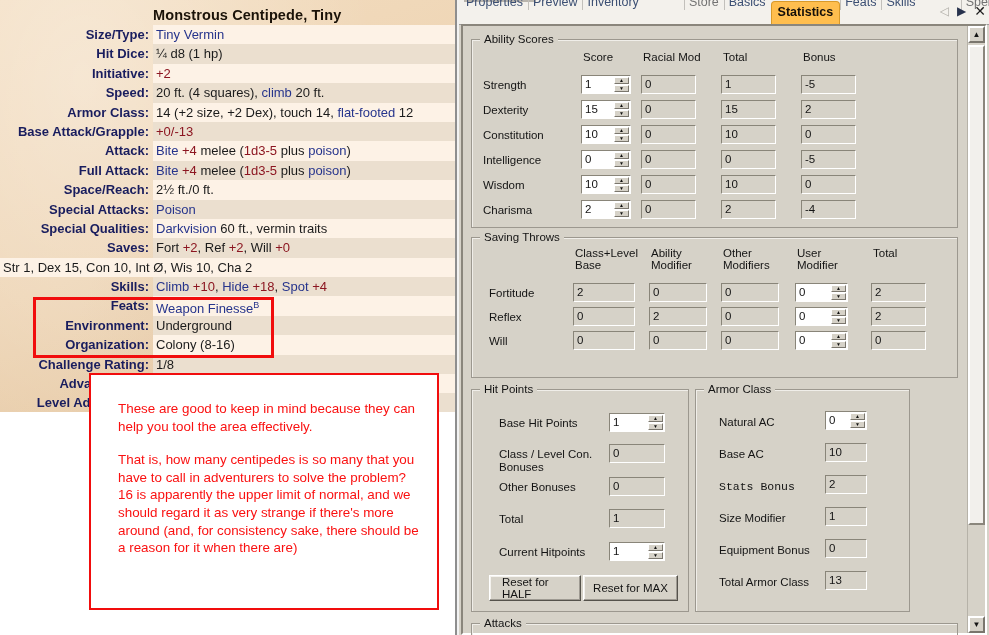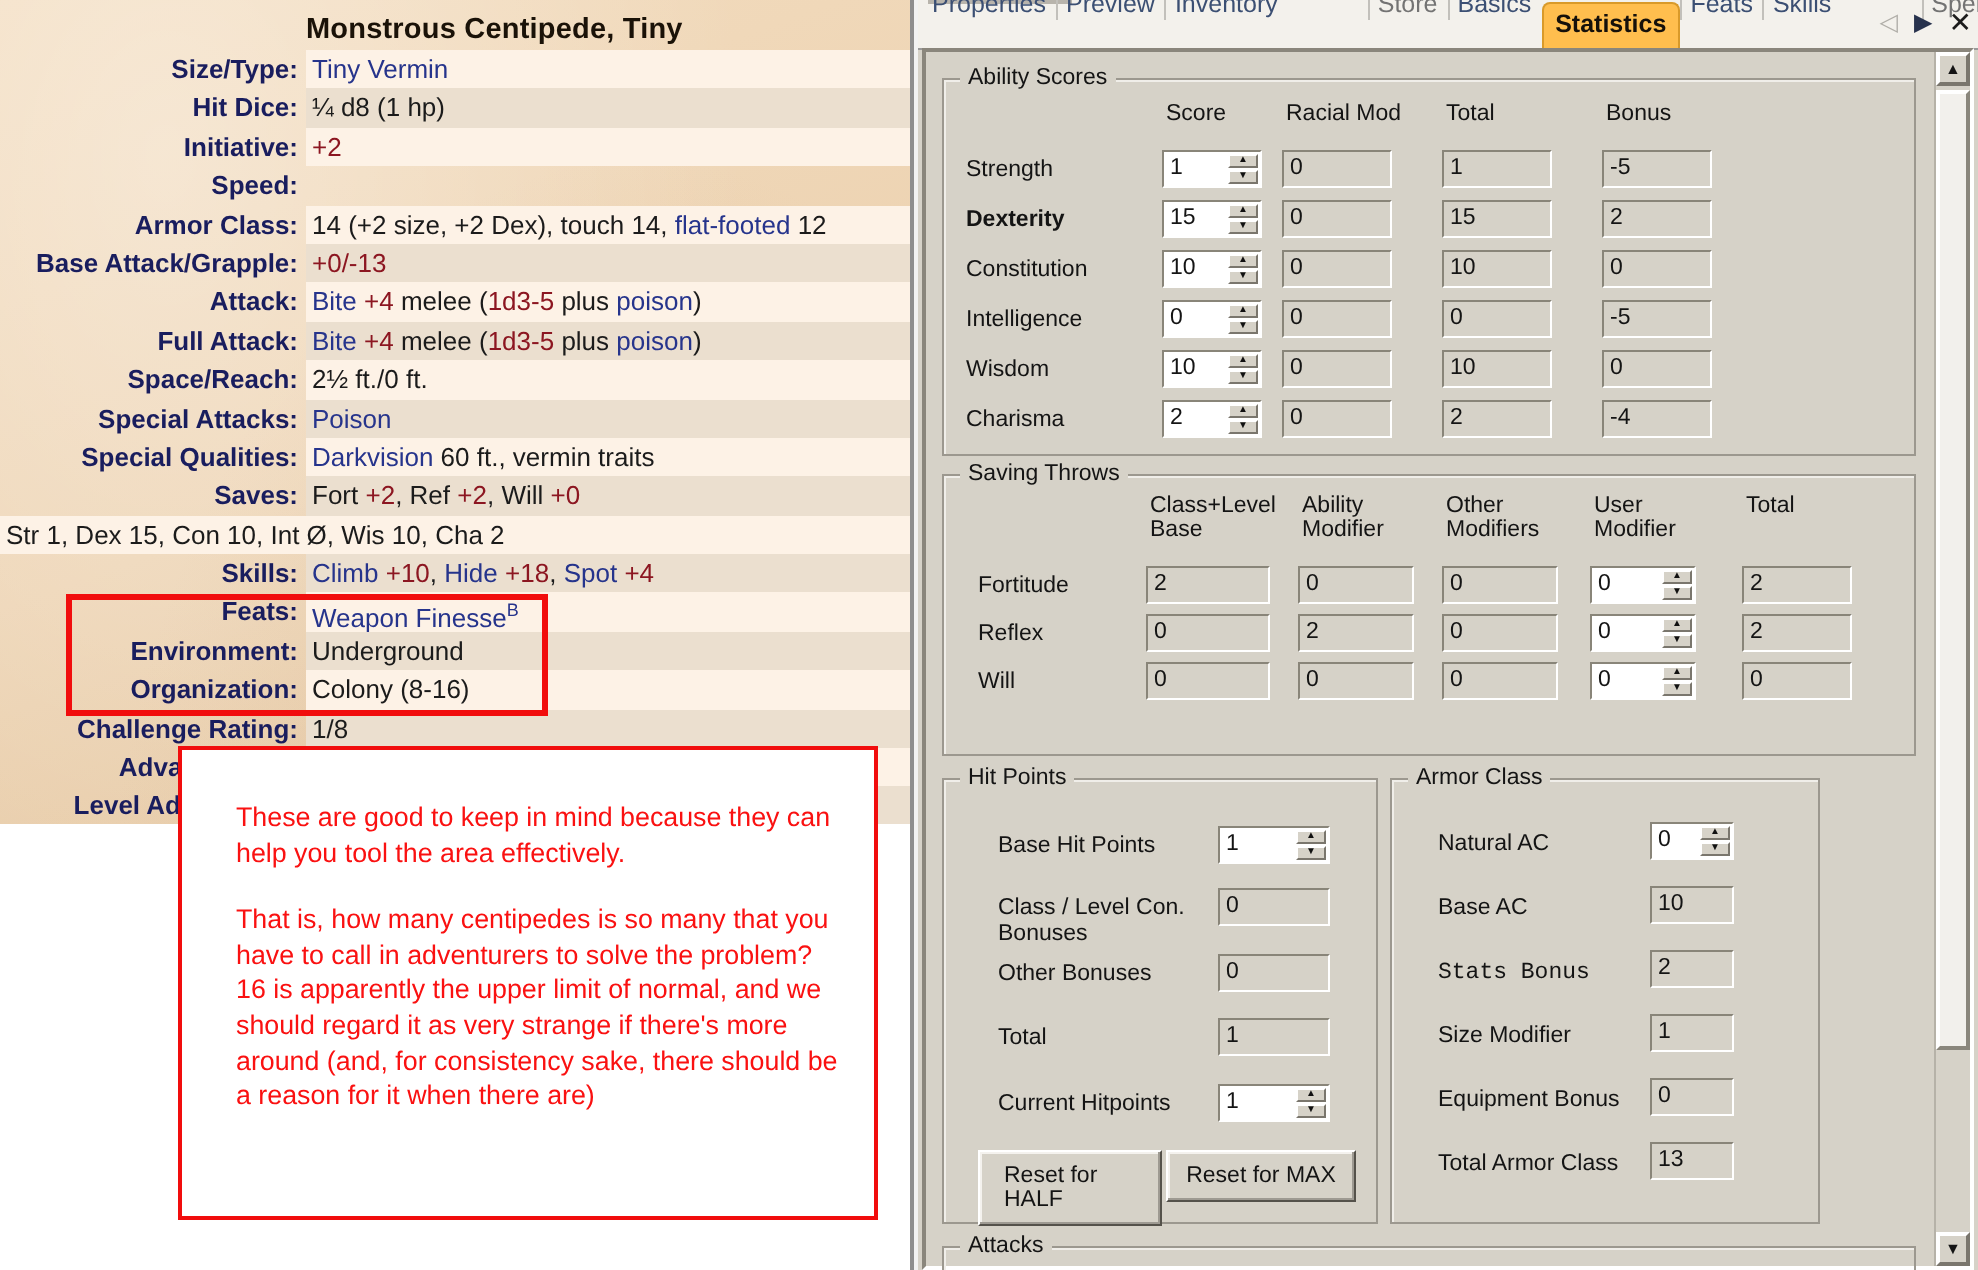--- a/index.html
+++ b/index.html
@@ -190,20 +190,21 @@
         <div class="sb-row even">
           <div class="lbl">Hit Dice:</div>
           <div class="val">¼ d8 (1 hp)</div>
         </div>
         <div class="sb-row odd">
           <div class="lbl">Initiative:</div>
           <div class="val"><span class="v-red">+2</span></div>
         </div>
         <div class="sb-row even">
           <div class="lbl">Speed:</div>
+          <div class="val">20 ft. (4 squares), <span class="v-blue">climb</span> 20 ft.</div>
         </div>
         <div class="sb-row odd">
           <div class="lbl">Armor Class:</div>
           <div class="val">14 (+2 size, +2 Dex), touch 14, <span class="v-blue">flat-footed</span> 12</div>
         </div>
         <div class="sb-row even">
           <div class="lbl">Base Attack/Grapple:</div>
           <div class="val"><span class="v-red">+0/-13</span></div>
         </div>
         <div class="sb-row odd">
@@ -311,21 +312,21 @@
             <div class="spin" style="left:110px;top:36px;width:50px;">
               <div class="sval">1</div>
               <div class="sbtns">
                 <div class="up">▲</div>
                 <div class="dn">▼</div>
               </div>
             </div>
             <div class="fld" style="left:170px;top:36px;width:55px;">0</div>
             <div class="fld" style="left:250px;top:36px;width:55px;">1</div>
             <div class="fld" style="left:330px;top:36px;width:55px;">-5</div>
-            <div class="rowlbl" style="left:12px;top:65px;font-weight:bold;">Dexterity</div>
+            <div class="rowlbl" style="left:12px;top:65px;">Dexterity</div>
             <div class="spin" style="left:110px;top:61px;width:50px;">
               <div class="sval">15</div>
               <div class="sbtns">
                 <div class="up">▲</div>
                 <div class="dn">▼</div>
               </div>
             </div>
             <div class="fld" style="left:170px;top:61px;width:55px;">0</div>
             <div class="fld" style="left:250px;top:61px;width:55px;">15</div>
             <div class="fld" style="left:330px;top:61px;width:55px;">2</div>
@@ -443,21 +444,21 @@
             <div class="rowlbl" style="left:28px;top:124px;width:105px;white-space:normal;line-height:13px;">Total</div>
             <div class="fld" style="left:138px;top:120px;width:56px;">1</div>
             <div class="rowlbl" style="left:28px;top:157px;width:105px;white-space:normal;line-height:13px;">Current Hitpoints</div>
             <div class="spin" style="left:138px;top:153px;width:56px;">
               <div class="sval">1</div>
               <div class="sbtns">
                 <div class="up">▲</div>
                 <div class="dn">▼</div>
               </div>
             </div>
-            <div class="btn" style="left:18px;top:186px;width:92px;height:38px;padding-left:12px;">Reset for HALF</div>
+            <div class="btn" style="left:18px;top:186px;width:92px;height:26px;padding-left:12px;">Reset for HALF</div>
             <div class="btn" style="left:112px;top:186px;width:95px;height:26px;">Reset for MAX</div>
           </div>
       </div>
 
       <div class="group" style="left:232px;top:356px;width:215px;height:230px;">
         <div class="gb"></div>
         <div class="gtitle">Armor Class</div>
         <div class="gbody" id="ac-body">
             <div class="rowlbl" style="left:24px;top:27px;">Natural AC</div>
             <div class="spin" style="left:130px;top:22px;width:42px;">

